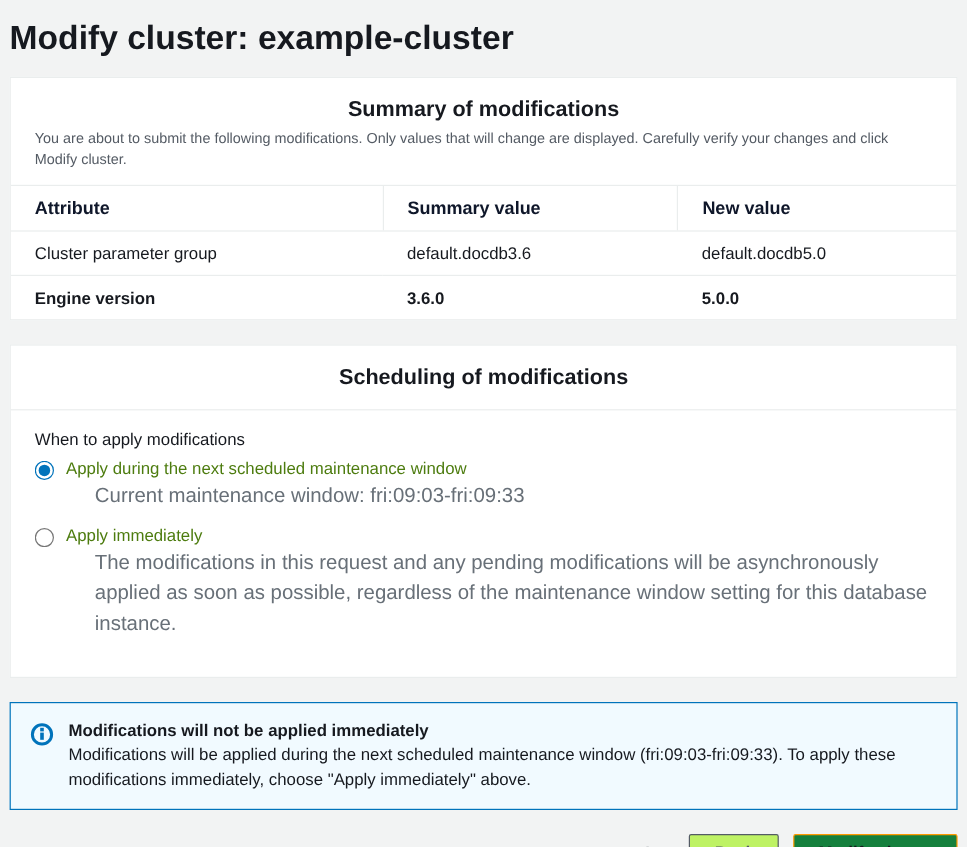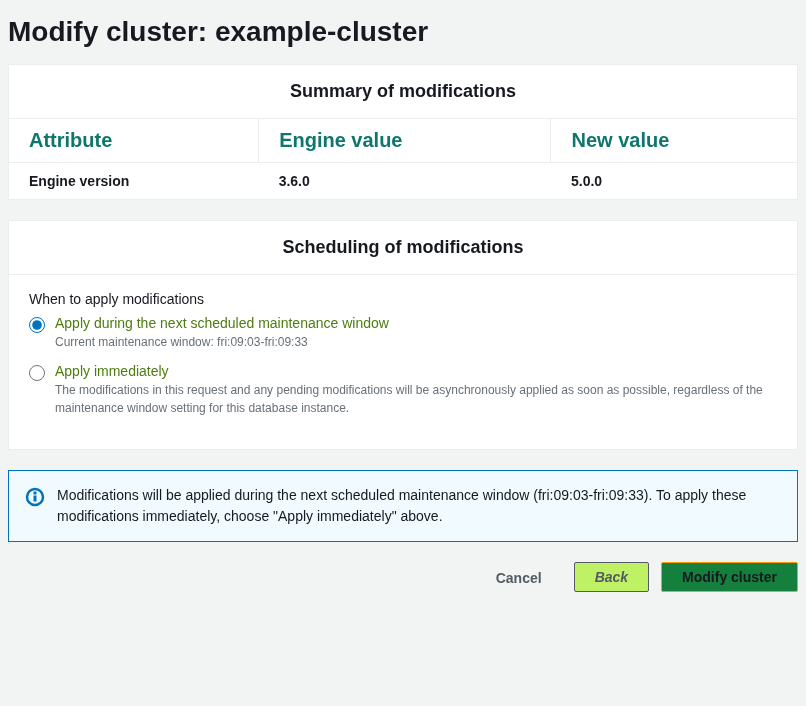--- a/index.html
+++ b/index.html
@@ -40,23 +40,23 @@
       font-size: 12px;
       color: #545b64;
       line-height: 1.5;
     }
     table.mods {
       width: 100%;
       border-collapse: collapse;
     }
     table.mods th {
       text-align: left;
-      font-size: 20px;
-      font-weight: 700;
-      color: #0f766e;
+      font-size: 15px;
+      font-weight: 700;
+      color: #0f172a;
       padding: 10px 20px;
       border-bottom: 1px solid #eaeded;
     }
     table.mods th + th {
       border-left: 1px solid #eaeded;
     }
     table.mods td {
       font-size: 14px;
       color: #16191f;
       padding: 10px 20px;
@@ -88,25 +88,26 @@
     }
     .radio-label-wrap {
       margin-left: 10px;
     }
     .radio-label {
       font-size: 14px;
       color: #4d7c0f;
       display: block;
     }
     .radio-help {
-      font-size: 12px;
+      font-size: 17px;
       color: #687078;
       line-height: 1.5;
       margin-top: 2px;
       display: block;
+      margin-left: 24px;
     }
     .info-box {
       border: 1px solid #0073bb;
       background: #f1faff;
       padding: 14px 16px;
       display: flex;
       align-items: flex-start;
       margin-bottom: 20px;
     }
     .info-icon {
@@ -158,30 +159,36 @@
     }
   </style>
 </head>
 <body>
 
 <h1 class="page-title">Modify cluster: example-cluster</h1>
 
 <div class="panel">
   <div class="panel-header">
     <div class="panel-title">Summary of modifications</div>
+    <div class="panel-desc">You are about to submit the following modifications. Only values that will change are displayed. Carefully verify your changes and click Modify cluster.</div>
   </div>
   <table class="mods">
     <thead>
       <tr>
         <th>Attribute</th>
-        <th>Engine value</th>
+        <th>Summary value</th>
         <th>New value</th>
       </tr>
     </thead>
     <tbody>
+      <tr>
+        <td>Cluster parameter group</td>
+        <td>default.docdb3.6</td>
+        <td>default.docdb5.0</td>
+      </tr>
       <tr>
         <td>Engine version</td>
         <td>3.6.0</td>
         <td>5.0.0</td>
       </tr>
     </tbody>
   </table>
 </div>
 
 <div class="panel">
@@ -211,20 +218,21 @@
 
 <div class="info-box">
   <span class="info-icon">
     <svg width="20" height="20" viewBox="0 0 20 20" fill="none">
       <circle cx="10" cy="10" r="8" stroke="#0073bb" stroke-width="2.5"></circle>
       <rect x="8.5" y="8.5" width="3" height="6" fill="#0073bb"></rect>
       <rect x="8.5" y="4.5" width="3" height="3" fill="#0073bb"></rect>
     </svg>
   </span>
   <div>
+    <div class="info-title">Modifications will not be applied immediately</div>
     <div class="info-body">Modifications will be applied during the next scheduled maintenance window (fri:09:03-fri:09:33). To apply these modifications immediately, choose "Apply immediately" above.</div>
   </div>
 </div>
 
 <div class="button-row">
   <button class="btn btn-link">Cancel</button>
   <button class="btn btn-normal">Back</button>
   <button class="btn btn-primary">Modify cluster</button>
 </div>
 

